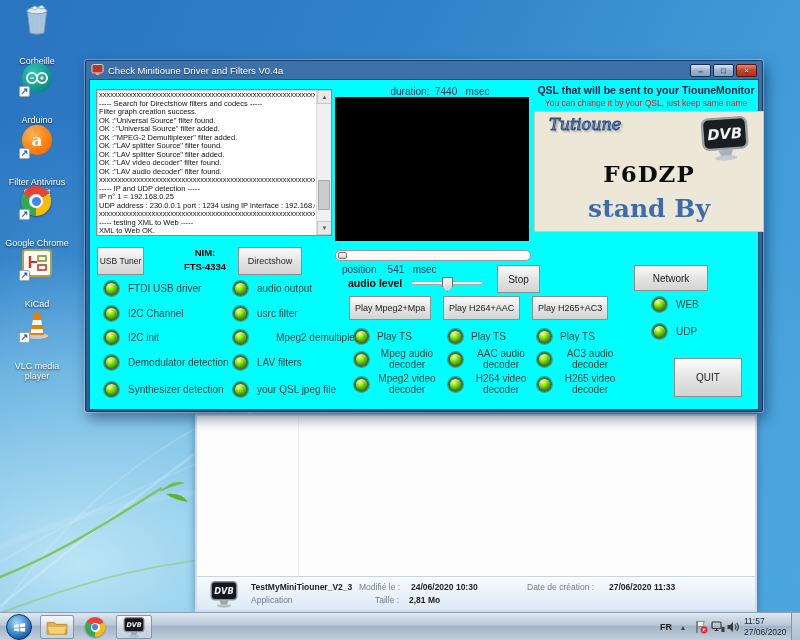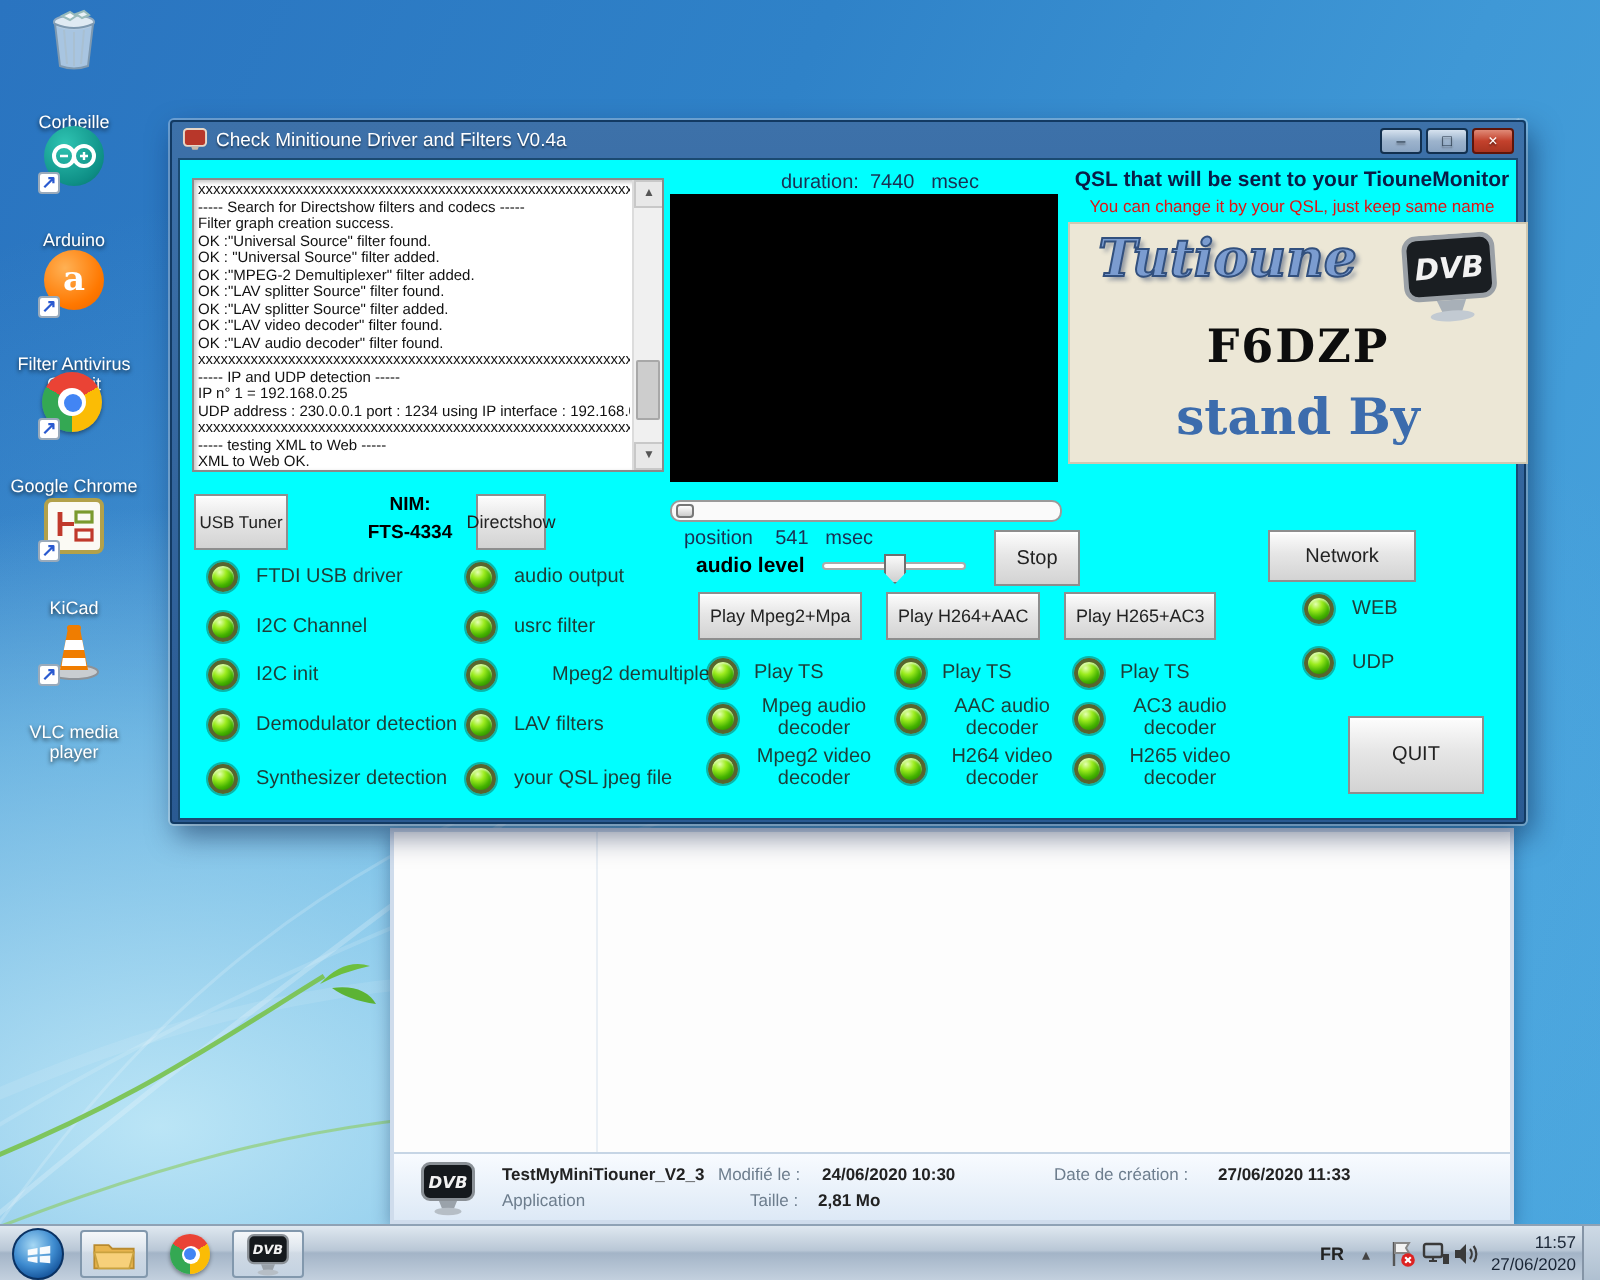--- a/index.html
+++ b/index.html
@@ -62,21 +62,21 @@
     background:#cdcdcd; border:1px solid #a8a8a8; border-radius:1px; }
   
   .navy { color:#1b2f52; }
   #duration { left:250px; top:6px; width:200px; text-align:center; font-size:10px; }
   #video { left:245px; top:17px; width:194px; height:144px; background:#000; }
   #qslhead { left:438px; top:4px; width:236px; text-align:center; font-size:10.5px; font-weight:bold; color:#0a1c46; }
   #qslnote { left:438px; top:18px; width:236px; text-align:center; font-size:8.5px; color:#e01414; }
   #qslcard { left:444px; top:31px; width:230px; height:121px; background:#ece7d6; border:1px solid #cfc8b2; }
   
   .qsl-brand { position:absolute; left:14px; top:3px; font-family:"DejaVu Serif", serif; font-style:italic;
-    font-weight:bold; font-size:26px; color:#7b9cd0; -webkit-text-stroke:1px #32507e;
+    font-weight:normal; font-size:16px; color:#7b9cd0; -webkit-text-stroke:1px #32507e;
     text-shadow:2px 2px 2px rgba(40,60,100,.45); }
   .qsl-call { position:absolute; left:0; top:48px; width:100%; text-align:center;
     font-family:"DejaVu Serif", serif; font-weight:bold; font-size:23px; color:#0d0d0d; letter-spacing:1px; }
   .qsl-status { position:absolute; left:0; top:82px; width:100%; text-align:center;
     font-family:"DejaVu Serif", serif; font-weight:bold; font-size:25px; color:#3c6cad; }
   .qsl-dvb { position:absolute; right:12px; top:5px; transform:rotate(-4deg); }
   
   .btn { position:absolute; display:flex; align-items:center; justify-content:center;
     background:linear-gradient(#fdfdfd, #e6e6e6 45%, #d3d3d3); border:1px solid #8e8e8e;
     border-radius:0; font-size:9px; color:#222; box-shadow:inset 0 1px 0 #fff; cursor:pointer; }
@@ -102,21 +102,21 @@
   .prow { display:flex; align-items:center; margin-left:5px; }
   .prow .lbl { margin-left:8px; font-size:10px; color:#1e3d38; }
   .prow .lbl2 { margin-left:6px; font-size:10px; color:#1e3d38; width:64px; text-align:center; line-height:11px; }
   
   #taskbar { position:absolute; left:0; top:612px; width:800px; height:28px;
     background:linear-gradient(#dfe8f0, #b9c7d6 45%, #a3b4c7 50%, #c3d0de 100%); border-top:1px solid #8fa2b5; }
   .tb-btn { position:absolute; top:2px; height:24px; border-radius:2px; display:flex; align-items:center;
     justify-content:center; }
   .tb-open { background:linear-gradient(rgba(255,255,255,.75), rgba(205,220,235,.45)); border:1px solid #8298ad; }
   .tray { position:absolute; top:0; height:28px; display:flex; align-items:center; color:#222; }
-  #clock { position:absolute; left:744px; top:3px; width:44px; text-align:right; font-size:8.5px;
+  #clock { position:absolute; left:744px; top:3px; width:44px; text-align:left; font-size:8.5px;
     line-height:11px; color:#1a2636; }
   #showdesk { position:absolute; left:791px; top:0; width:9px; height:28px;
     background:linear-gradient(#cdd9e5,#aebfd0); border-left:1px solid #8494a6; }
   .orb { position:absolute; left:6px; top:1px; width:26px; height:26px; border-radius:50%;
     background:radial-gradient(circle at 40% 32%, #a6d8f4, #3f8cd0 48%, #16559c 78%, #0b3a74);
     border:1px solid #0a3263; display:flex; align-items:center; justify-content:center; }
 </style>
 </head>
 <body>
 
@@ -290,21 +290,21 @@
         </svg>
         <div class="qsl-call">F6DZP</div>
         <div class="qsl-status">stand By</div>
       </div>
 
       <div class="btn" style="left:7px; top:167px; width:47px; height:28px; font-size:8.5px;">USB Tuner</div>
       <div class="abs" style="left:55px; top:166px; width:120px; text-align:center; font-size:9.5px; font-weight:bold; color:#000; line-height:14px;">
         <div>NIM:</div>
           <div>FTS-4334</div>
       </div>
-      <div class="btn" style="left:148px; top:167px; width:35px; height:28px;">Directshow</div>
+      <div class="btn" style="left:148px; top:167px; width:64px; height:28px;">Directshow</div>
 
       <div class="row abs" style="left:14px; top:201px;">
           <span class="led"></span>
           <span class="lbl">FTDI USB driver</span>
         </div>
       <div class="row abs" style="left:14px; top:226px;align-items:center;">
           <span class="led"></span>
           <span class="lbl">I2C Channel</span>
         </div>
       <div class="row abs" style="left:14px; top:250px;">

